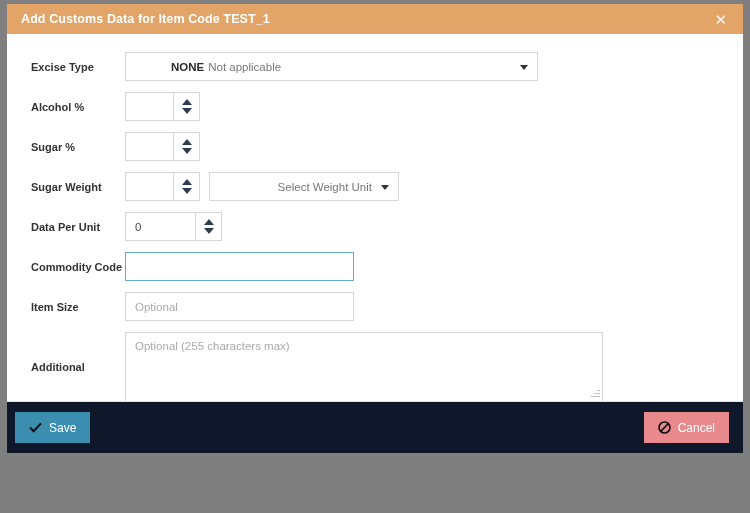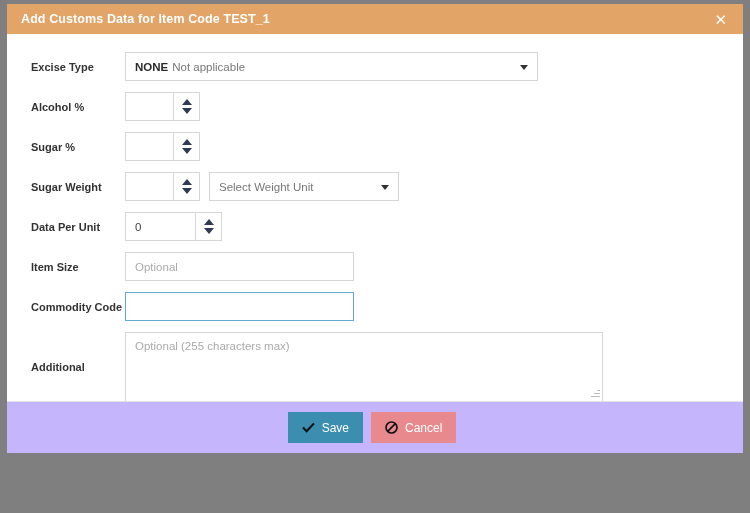--- a/index.html
+++ b/index.html
@@ -114,38 +114,39 @@
     cursor: pointer;
     font-size: 11.5px;
     color: #555555;
     white-space: nowrap;
     overflow: hidden;
   }
   .select-box .strong {
     font-weight: bold;
     color: #2b2b2b;
     margin-right: 4px;
+    margin-left: 36px;
   }
   .select-box .muted {
     color: #777777;
   }
   .caret {
     position: absolute;
     right: 9px;
     top: 50%;
     width: 0;
     height: 0;
     margin-top: -2px;
     border-left: 4px solid transparent;
     border-right: 4px solid transparent;
     border-top: 5px solid #333333;
   }
 
   #excise-select { width: 413px; }
-  #weight-unit-select { width: 190px; }
+  #weight-unit-select { width: 190px; justify-content: flex-end; }
 
   
   .spinner {
     display: flex;
     align-items: stretch;
     height: 29px;
   }
   .spinner .txt {
     border-right: none;
   }
@@ -211,24 +212,24 @@
   }
   .resize-grip i:nth-child(1) { bottom: 0px; width: 9px; }
   .resize-grip i:nth-child(2) { bottom: 3px; width: 6px; }
   .resize-grip i:nth-child(3) { bottom: 6px; width: 3px; }
 
   
   .modal-footer {
     height: 52px;
     min-height: 52px;
     border-top: 1px solid #e3e3e3;
-    background: #c4b5fd;
-    display: flex;
-    align-items: center;
-    justify-content: center;
+    background: #0f172a;
+    display: flex;
+    align-items: center;
+    justify-content: space-between;
     padding-right: 14px;
     box-sizing: border-box;
   }
   .btn {
     height: 31px;
     border: none;
     display: inline-flex;
     align-items: center;
     gap: 7px;
     padding: 0 14px;
@@ -315,30 +316,30 @@
           <input class="txt sp-wide" type="text" value="0" style="">
           <div class="spin-btns">
             <span class="spin-up"></span>
             <span class="spin-down"></span>
           </div>
         </div>
       </div>
     </div>
 
     <div class="form-row">
+      <div class="form-label">Commodity Code</div>
+      <div class="form-control-area">
+        <input class="txt" id="commodity-code-input" type="text" autofocus="" placeholder="" style="">
+      </div>
+    </div>
+
+    <div class="form-row">
       <div class="form-label">Item Size</div>
       <div class="form-control-area">
         <input class="txt" id="item-size-input" type="text" placeholder="Optional" style="">
-      </div>
-    </div>
-
-    <div class="form-row">
-      <div class="form-label">Commodity Code</div>
-      <div class="form-control-area">
-        <input class="txt" id="commodity-code-input" type="text" autofocus="" placeholder="" style="">
       </div>
     </div>
 
     <div class="form-row">
       <div class="form-label tall">Additional Customs Info</div>
       <div class="form-control-area ta-wrap">
         <textarea class="txt" id="additional-info-input" placeholder="Optional (255 characters max)" style=""></textarea>
         <span class="resize-grip">
           <i></i>
             <i></i>

